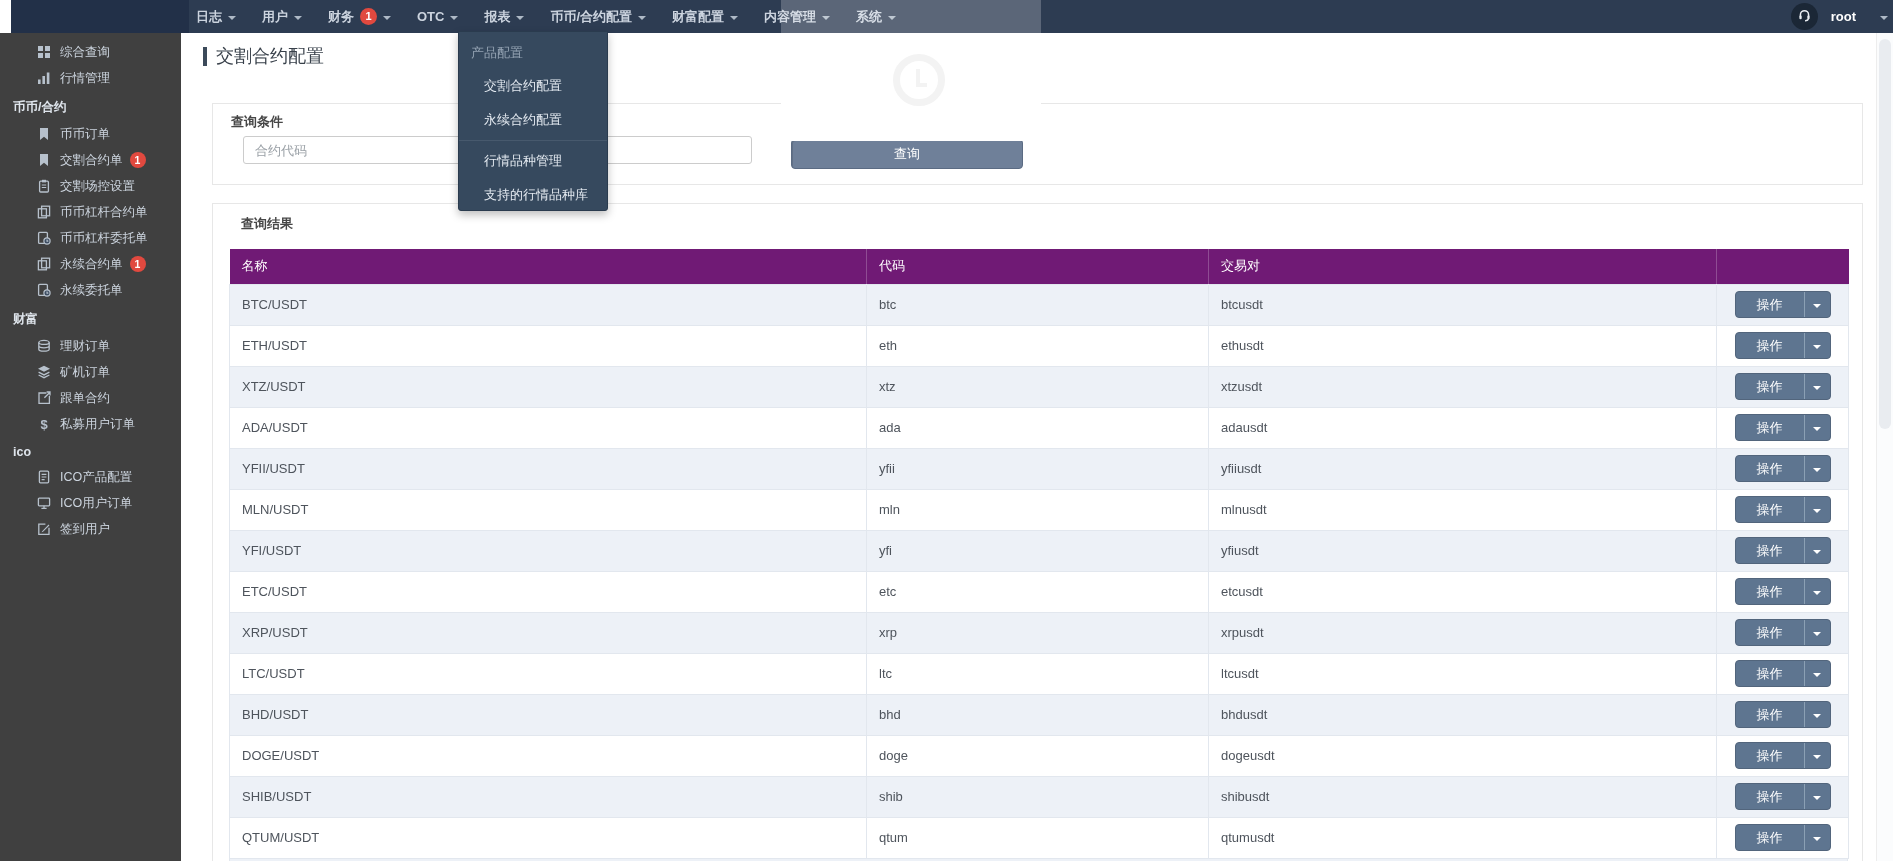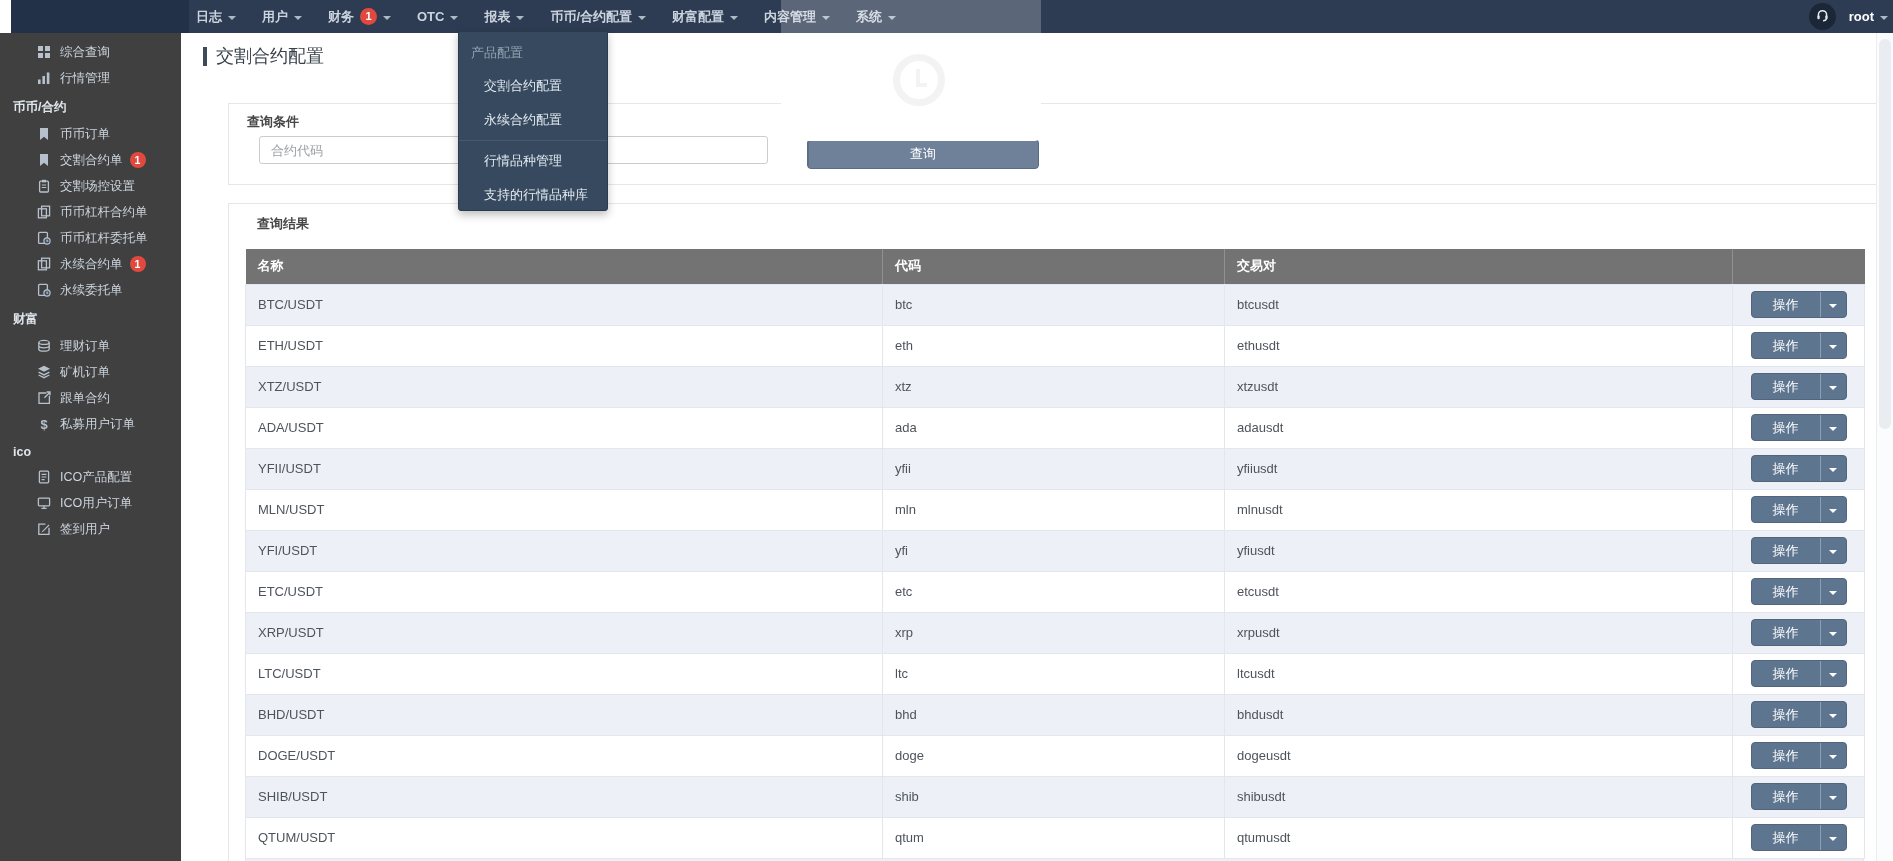--- a/index.html
+++ b/index.html
@@ -9,50 +9,50 @@
   
   .topbar { position:absolute; top:0; left:11px; width:1893px; height:33px; background:#2d3c52; display:flex; align-items:center; z-index:50; }
   .brand-block { width:178px; height:33px; background:#223048; flex:none; }
   .nav-menus { display:flex; align-items:center; height:100%; margin-left:-6px; }
   .nav-item { display:flex; align-items:center; gap:6px; padding:0 13px; height:100%; color:#ccd4df; font-size:13px; font-weight:bold; cursor:pointer; white-space:nowrap; }
   .caret { width:0; height:0; border-left:4px solid transparent; border-right:4px solid transparent; border-top:4px solid #aeb9c6; margin-top:2px; }
   .caret.w { border-top-color:#fff; }
   .badge { background:#e1493f; color:#fff; border-radius:9px; min-width:17px; height:17px; line-height:17px; text-align:center; font-size:11px; font-weight:bold; padding:0 4px; display:inline-block; }
   .topbar-right { margin-left:auto; display:flex; align-items:center; gap:13px; padding-right:16px; }
   .icon-circle { width:27px; height:27px; border-radius:50%; background:#1b2736; display:flex; align-items:center; justify-content:center; cursor:pointer; }
-  .user-menu { display:flex; align-items:center; gap:6px; cursor:pointer; }
+  .user-menu { display:flex; align-items:center; gap:24px; cursor:pointer; }
   .user-name { color:#fff; font-weight:bold; font-size:13px; }
 
   
   .sidebar { position:absolute; top:33px; left:0; width:181px; height:828px; background:#404040; padding-top:6px; z-index:10; }
   .side-header { padding:8px 10px 5px 13px; font-size:12.5px; font-weight:bold; color:#dfe5ec; }
   .side-item { display:flex; align-items:center; height:26px; padding-left:37px; font-size:12.5px; color:#ccd4de; cursor:pointer; position:relative; }
   .side-icon { width:14px; height:14px; margin-right:9px; display:inline-flex; color:#b7c1cc; flex:none; }
   .side-icon svg { stroke:#b7c1cc; }
   .side-badge { margin-left:7px; min-width:16px; height:16px; line-height:16px; font-size:10.5px; }
 
   
   .main { position:absolute; left:181px; top:33px; width:1712px; height:828px; background:#fff; }
   .page-title-row { position:absolute; left:22px; top:11px; display:flex; align-items:center; gap:9px; }
   .title-bar { width:4px; height:19px; background:#3c4a5a; }
   .page-title { font-size:18px; color:#38404a; }
 
-  .panel { border:1px solid #e7e7e7; background:#fff; position:absolute;margin-left:16px; }
+  .panel { border:1px solid #e7e7e7; background:#fff; position:absolute; }
   .panel-label { font-size:13px; font-weight:bold; color:#474747; position:absolute; }
 
   .panel-query { left:31px; top:70px; width:1651px; height:82px; }
   .panel-query .panel-label { left:18px; top:9px; }
   .query-input { position:absolute; left:30px; top:32px; width:509px; height:28px; border:1px solid #cccccc; border-radius:3px; padding:0 11px; font-size:13px; color:#555; font-family:inherit; outline:none; }
   .query-input::placeholder { color:#9aa0a6; }
   .query-btn { position:absolute; left:578px; top:35px; width:232px; height:30px; background:#6f8099; border:1px solid #5b6b83; border-radius:4px; color:#fff; font-size:13px; font-family:inherit; cursor:pointer; box-shadow:inset 1px 1px 0 rgba(0,0,0,0.12); }
 
   .panel-results { left:31px; top:170px; width:1651px; height:658px; border-bottom:none; }
   .panel-results .panel-label { left:28px; top:11px; }
   .results-table { position:absolute; left:16px; top:45px; width:1619px; border-collapse:collapse; table-layout:fixed; }
-  .results-table th { background:#737373; color:#fff; height:35px; font-size:13px; font-weight:bold; text-align:left; padding-left:12px; border-right:1px solid rgba(255,255,255,0.22); }
+  .results-table th { background:#701a75; color:#fff; height:35px; font-size:13px; font-weight:normal; text-align:left; padding-left:12px; border-right:1px solid rgba(255,255,255,0.22); }
   .results-table th:last-child { border-right:none; }
   .results-table td { height:41px; font-size:13px; color:#4e545c; padding-left:12px; border:1px solid #e2e7ee; background:#fff; }
   .results-table tr.alt td { background:#edf1f7; }
   .cell-actions { text-align:center; padding-left:0 !important; }
   .op-btn { display:inline-flex; height:27px; border-radius:4px; overflow:hidden; background:#5e7590; border:1px solid #52657c; color:#fff; font-size:13px; vertical-align:middle; cursor:pointer; }
   .op-main { padding:0 21px; line-height:25px; }
   .op-caret { width:26px; display:flex; align-items:center; justify-content:center; border-left:1px solid #8ba0b4; }
   .partial-row { position:absolute; left:16px; top:654px; width:1619px; height:40px; background:#edf1f7; border:1px solid #e2e7ee; }
 
   

